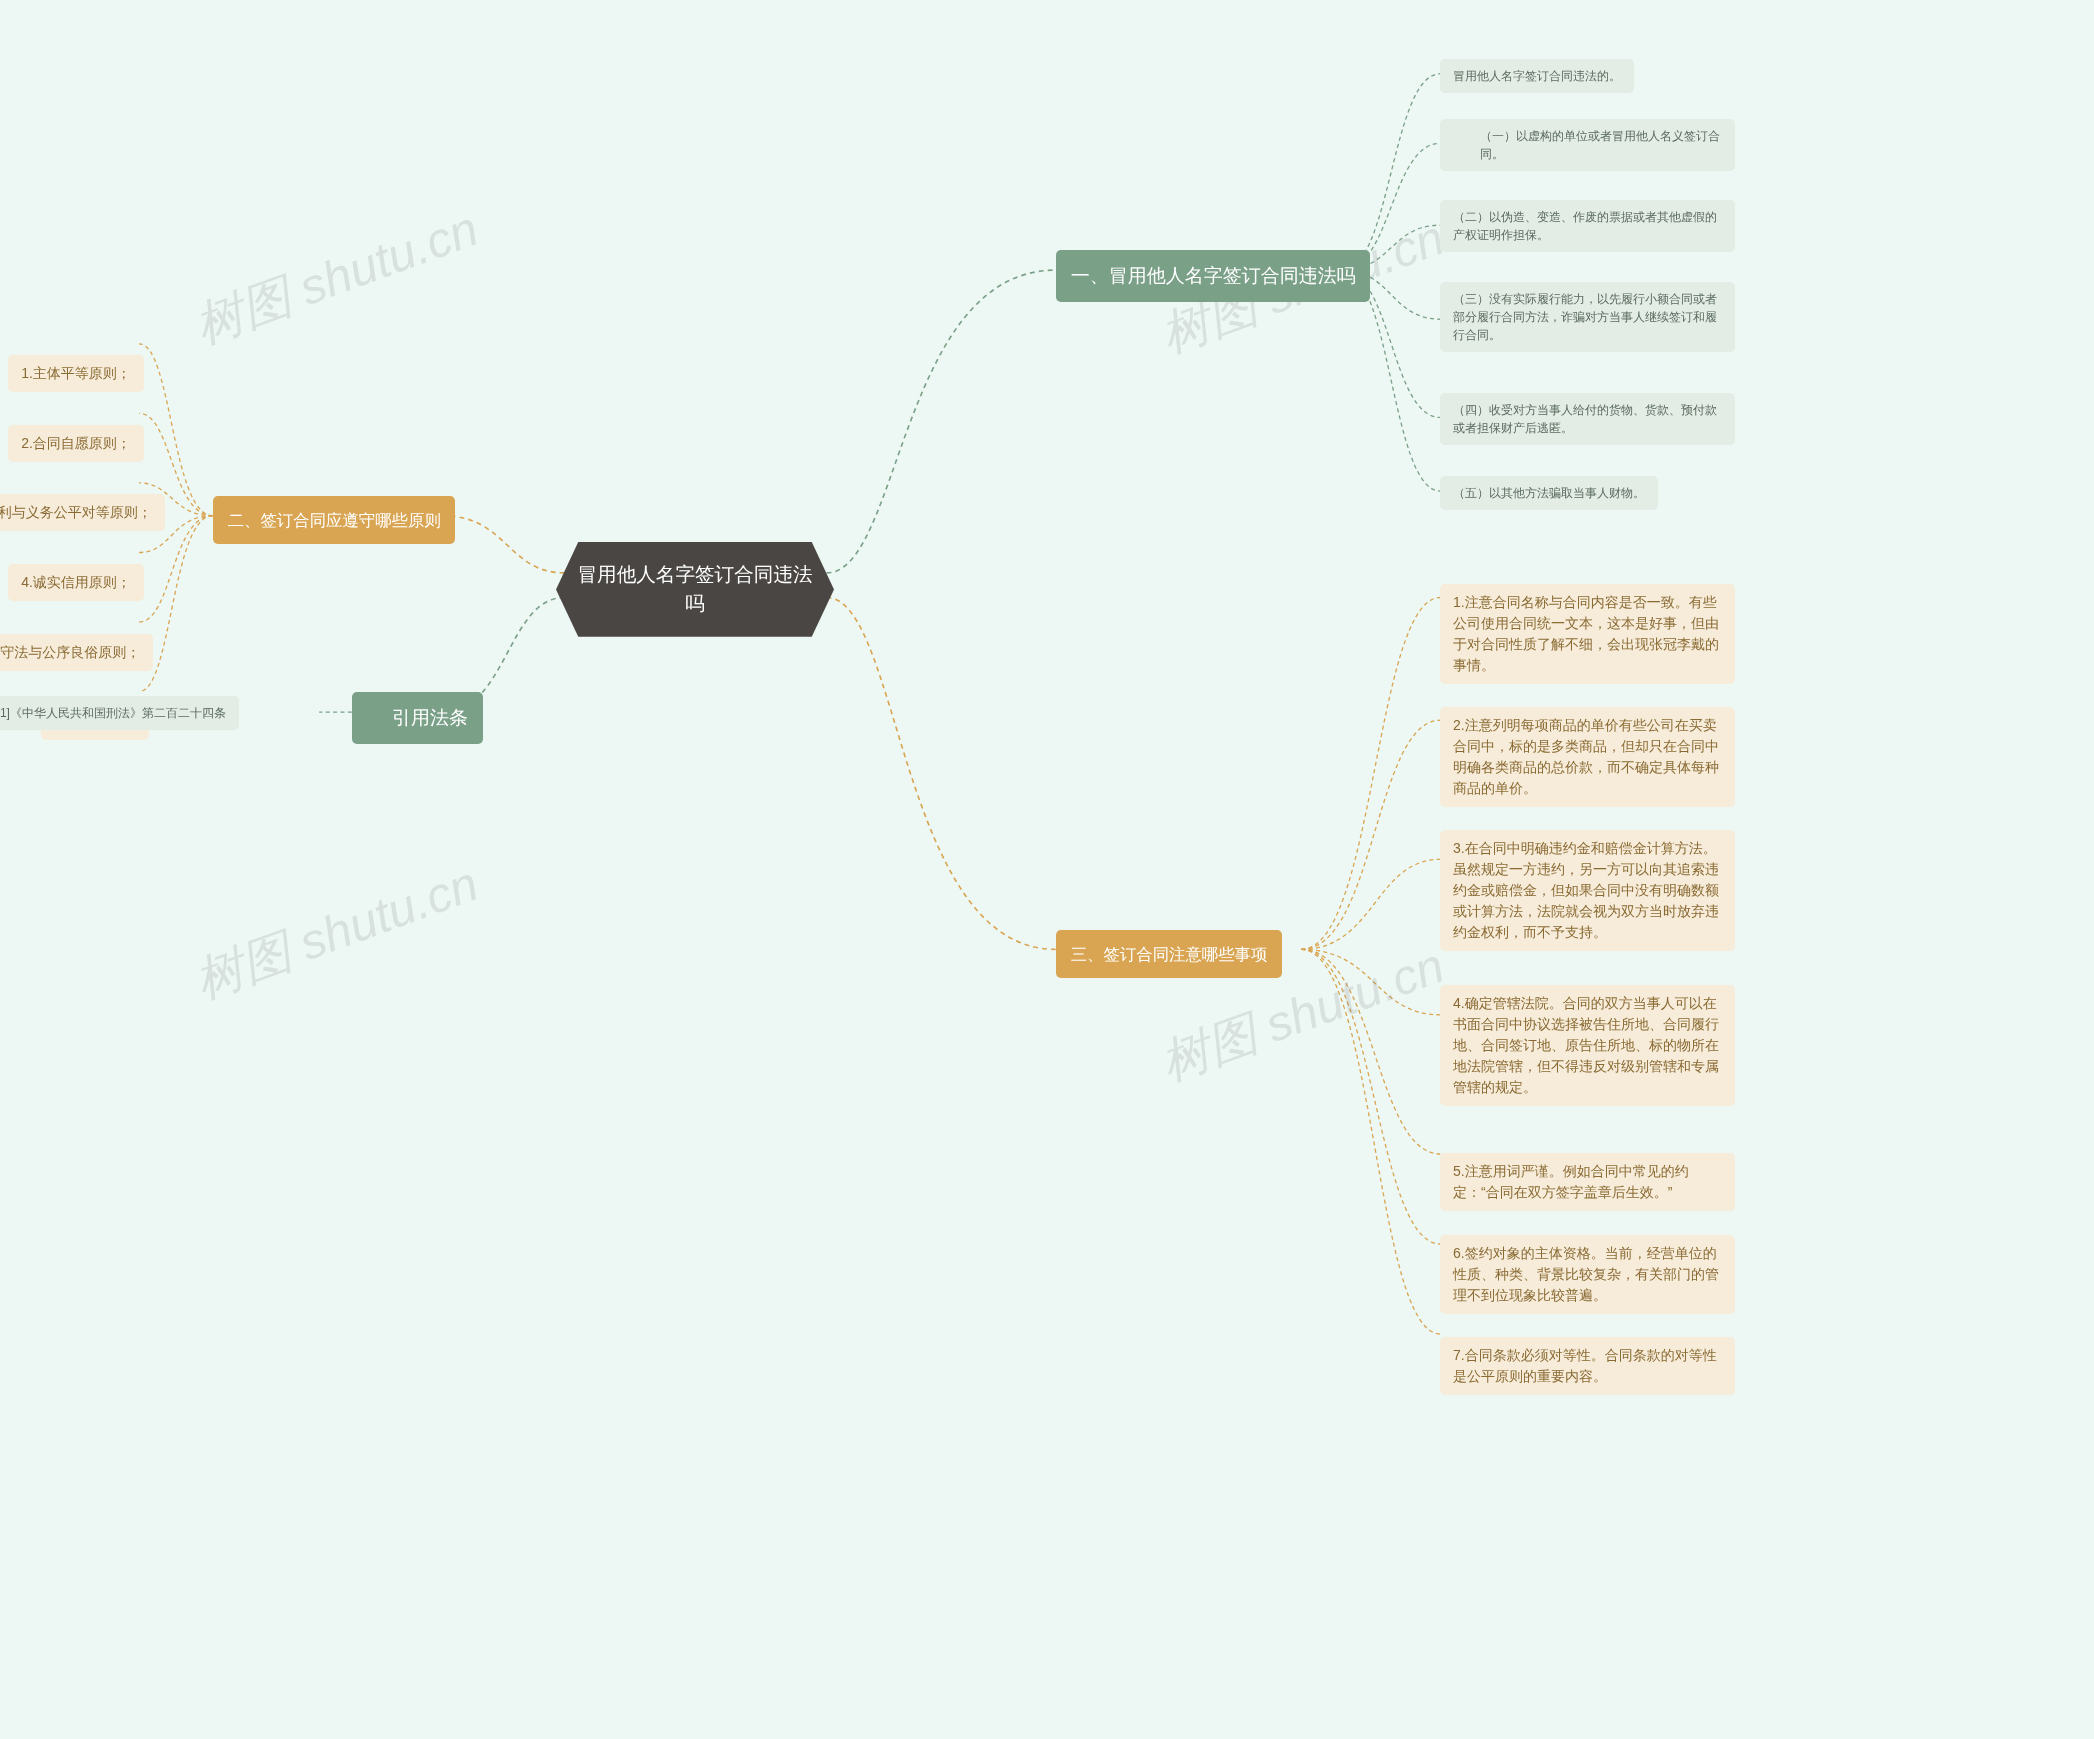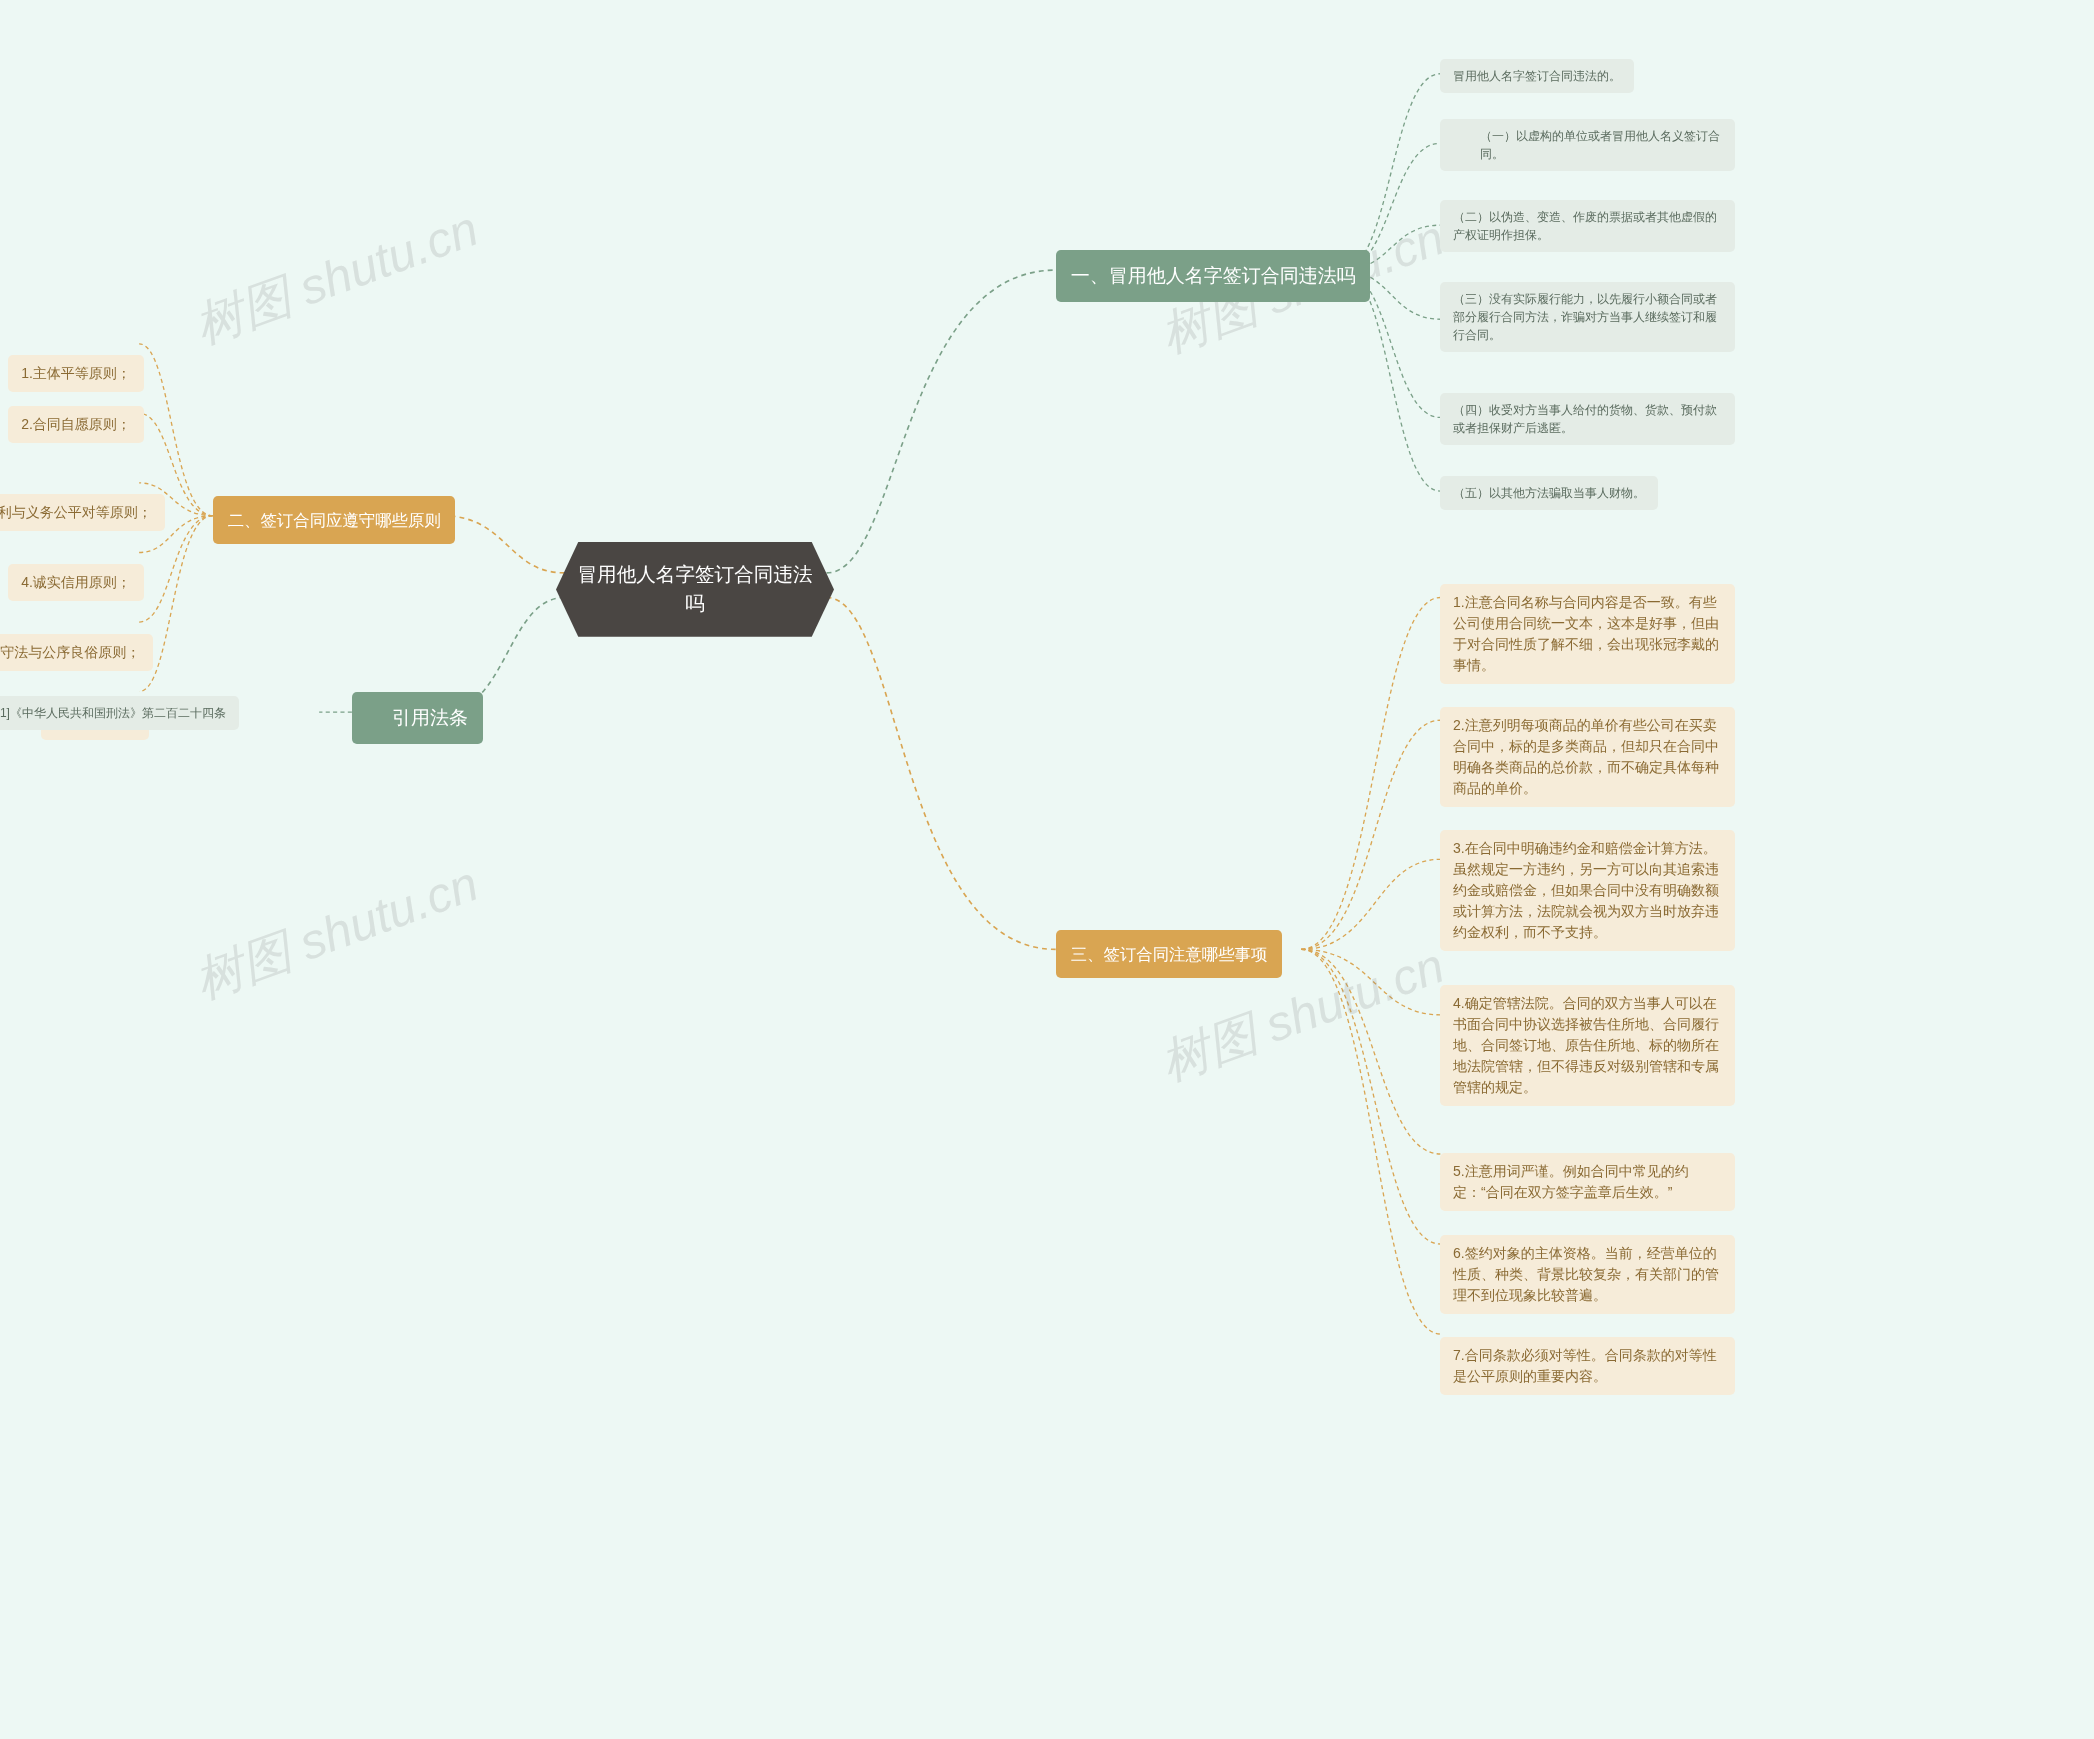--- a/index.html
+++ b/index.html
@@ -133,21 +133,21 @@
 <div class="node leaf-orange" style="left:1440px; top:556px;">1.注意合同名称与合同内容是否一致。有些公司使用合同统一文本，这本是好事，但由于对合同性质了解不细，会出现张冠李戴的事情。</div>
 <div class="node leaf-orange" style="left:1440px; top:679px;">2.注意列明每项商品的单价有些公司在买卖合同中，标的是多类商品，但却只在合同中明确各类商品的总价款，而不确定具体每种商品的单价。</div>
 <div class="node leaf-orange" style="left:1440px; top:802px;">3.在合同中明确违约金和赔偿金计算方法。虽然规定一方违约，另一方可以向其追索违约金或赔偿金，但如果合同中没有明确数额或计算方法，法院就会视为双方当时放弃违约金权利，而不予支持。</div>
 <div class="node leaf-orange" style="left:1440px; top:957px;">4.确定管辖法院。合同的双方当事人可以在书面合同中协议选择被告住所地、合同履行地、合同签订地、原告住所地、标的物所在地法院管辖，但不得违反对级别管辖和专属管辖的规定。</div>
 <div class="node leaf-orange" style="left:1440px; top:1125px;">5.注意用词严谨。例如合同中常见的约定：“合同在双方签字盖章后生效。”</div>
 <div class="node leaf-orange" style="left:1440px; top:1207px;">6.签约对象的主体资格。当前，经营单位的性质、种类、背景比较复杂，有关部门的管理不到位现象比较普遍。</div>
 <div class="node leaf-orange" style="left:1440px; top:1309px;">7.合同条款必须对等性。合同条款的对等性是公平原则的重要内容。</div>
 
 <div class="node branch-orange" style="left:213px; top:496px;">二、签订合同应遵守哪些原则</div>
 <div class="node leaf-orange" style="left:8.2px; top:327px; max-width:213px; text-align:right;">1.主体平等原则；</div>
-<div class="node leaf-orange" style="left:8.2px; top:378px; max-width:213px; text-align:right;">2.合同自愿原则；</div>
+<div class="node leaf-orange" style="left:8.2px; top:397px; max-width:213px; text-align:right;">2.合同自愿原则；</div>
 <div class="node leaf-orange" style="left:-41px; top:466px; max-width:262px; text-align:right;">3.权利与义务公平对等原则；</div>
 <div class="node leaf-orange" style="left:8.2px; top:536px; max-width:213px; text-align:right;">4.诚实信用原则；</div>
 <div class="node leaf-orange" style="left:-24.5px; top:606px; max-width:245px; text-align:right;">5.守法与公序良俗原则；</div>
 <div class="node leaf-orange" style="left:41px; top:675px; max-width:180px; text-align:right;">6.绿色原则。</div>
 
 <div class="node branch-green" style="left:352px; top:692px;padding-left:40px;">引用法条</div>
 <div class="node leaf-green" style="left:-16.4px; top:696px; max-width:336px; text-align:right;">[1]《中华人民共和国刑法》第二百二十四条</div>
 
 
 </body></html>

